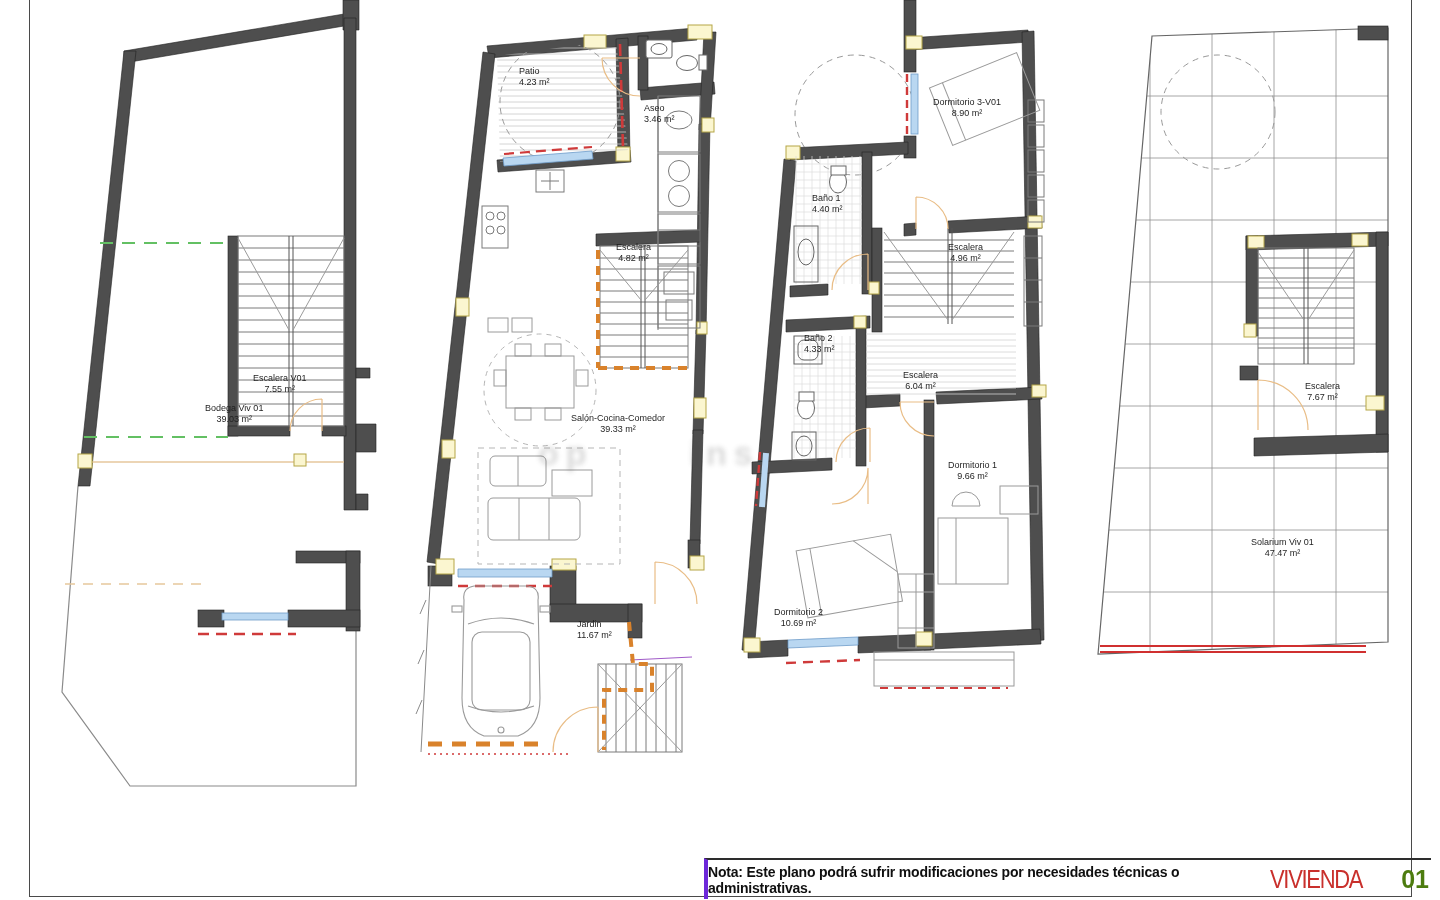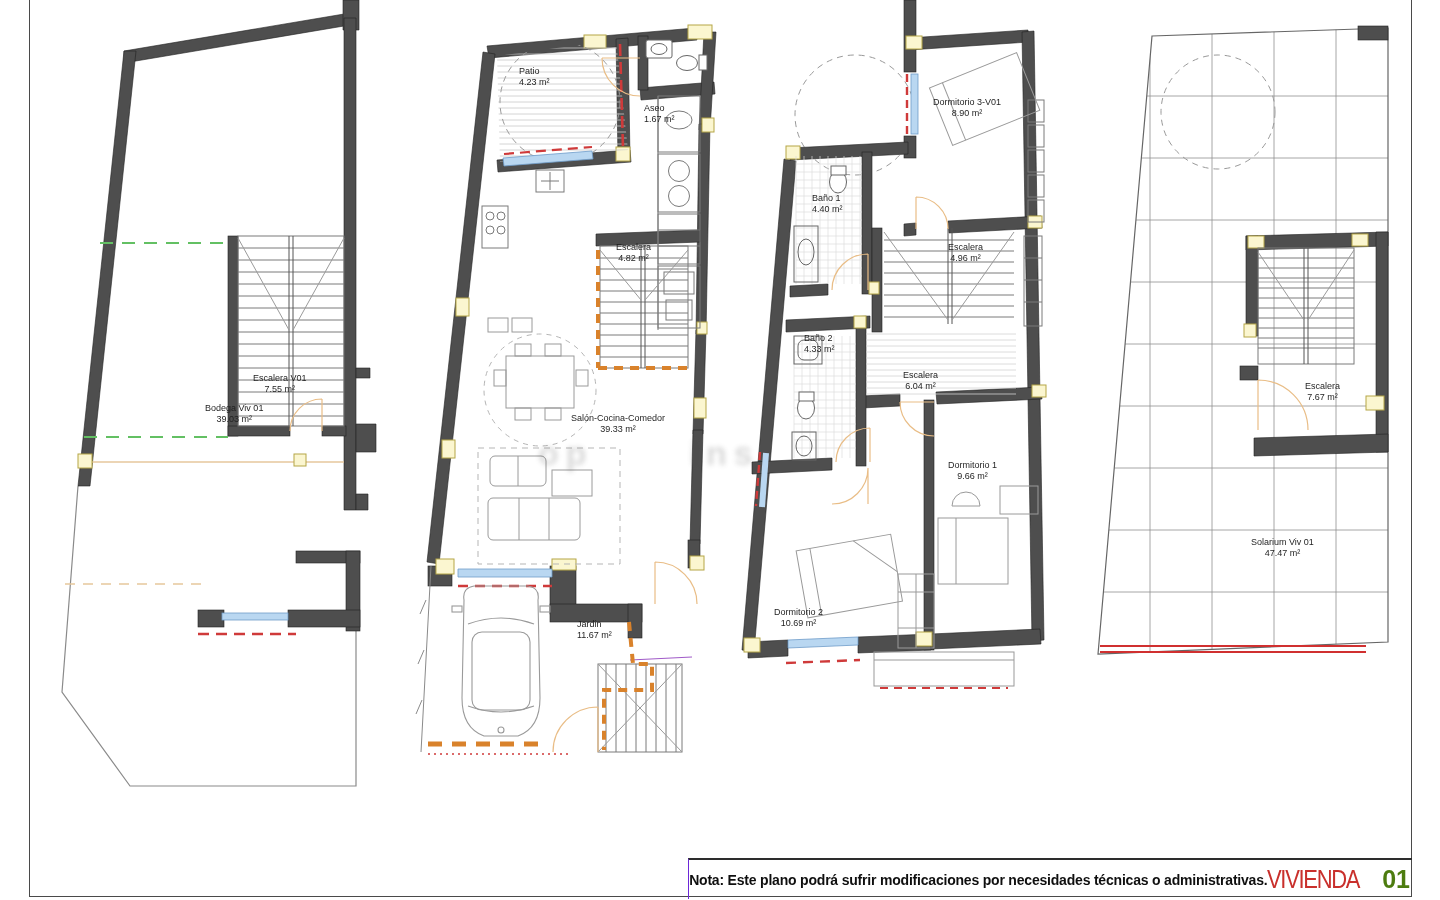--- a/index.html
+++ b/index.html
@@ -4,23 +4,23 @@
 <style>
   html,body{margin:0;padding:0;background:#fff;width:1440px;height:900px;overflow:hidden;
             font-family:"Liberation Sans",sans-serif;}
   .sheet{position:absolute;left:0;top:0;width:1440px;height:900px;background:#fff;}
   .frame{position:absolute;background:#4a4a4a;}
   .room-label{position:absolute;font:9px/11px "Liberation Sans",sans-serif;color:#1f1f1f;white-space:nowrap;}
   .room-label .area{display:block;text-align:center;}
   .watermark{position:absolute;left:538px;top:434px;width:340px;display:flex;gap:96px;
              font:bold 34px "Liberation Sans",sans-serif;color:#474747;opacity:.2;
              filter:blur(2.5px);letter-spacing:7px;}
-  .note-bar{position:absolute;left:688px;top:858px;width:723px;height:39px;
-            border-top:2px solid #2d2d2d;border-left:1px solid #6d28d9;
-            display:flex;align-items:center;justify-content:flex-end;}
+  .note-bar{position:absolute;left:704px;top:858px;width:723px;height:39px;
+            border-top:2px solid #2d2d2d;border-left:4px solid #6d28d9;
+            display:flex;align-items:center;justify-content:flex-end;gap:16px;}
   .note-text{font:bold 14px "Liberation Sans",sans-serif;color:#0f0f0f;letter-spacing:-0.2px;}
   .sheet-title{font:25px "Liberation Sans",sans-serif;color:#c9302c;letter-spacing:-1.5px;
                display:inline-block;transform:scaleX(.88);transform-origin:left center;}
   .sheet-number{font:bold 25px "Liberation Sans",sans-serif;color:#4d7c0f;margin-left:10px;margin-right:2px;}
   svg{position:absolute;left:0;top:0;}
 </style>
 </head>
 <body>
 
 <div class="sheet">
@@ -328,21 +328,21 @@
     <span>ins</span>
   </div>
 
   <div class="room-label" style="left:253px;top:373px;">
     <span>Escalera V01</span><span class="area">7.55 m²</span></div>
   <div class="room-label" style="left:157px;top:403px;margin-left:48px;">
     <span>Bodega Viv 01</span><span class="area">39.03 m²</span></div>
   <div class="room-label" style="left:519px;top:66px;">
     <span>Patio</span><span class="area">4.23 m²</span></div>
   <div class="room-label" style="left:644px;top:63px;margin-top:40px;">
-    <span>Aseo</span><span class="area">1.67 m²</span></div>
+    <span>Aseo</span><span class="area">3.46 m²</span></div>
   <div class="room-label" style="left:616px;top:242px;">
     <span>Escalera</span><span class="area">4.82 m²</span></div>
   <div class="room-label" style="left:571px;top:413px;">
     <span>Salón-Cocina-Comedor</span><span class="area">39.33 m²</span></div>
   <div class="room-label" style="left:577px;top:619px;">
     <span>Jardin</span><span class="area">11.67 m²</span></div>
   <div class="room-label" style="left:933px;top:97px;">
     <span>Dormitorio 3-V01</span><span class="area">8.90 m²</span></div>
   <div class="room-label" style="left:812px;top:193px;">
     <span>Baño 1</span><span class="area">4.40 m²</span></div>

